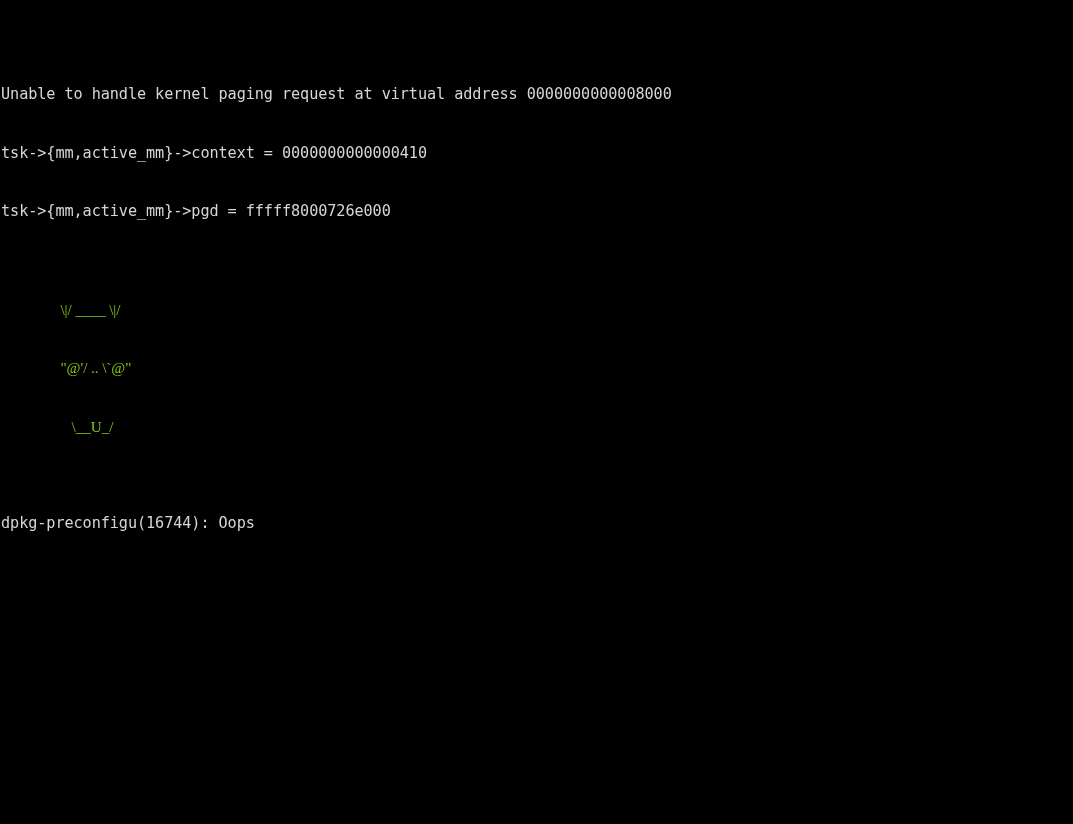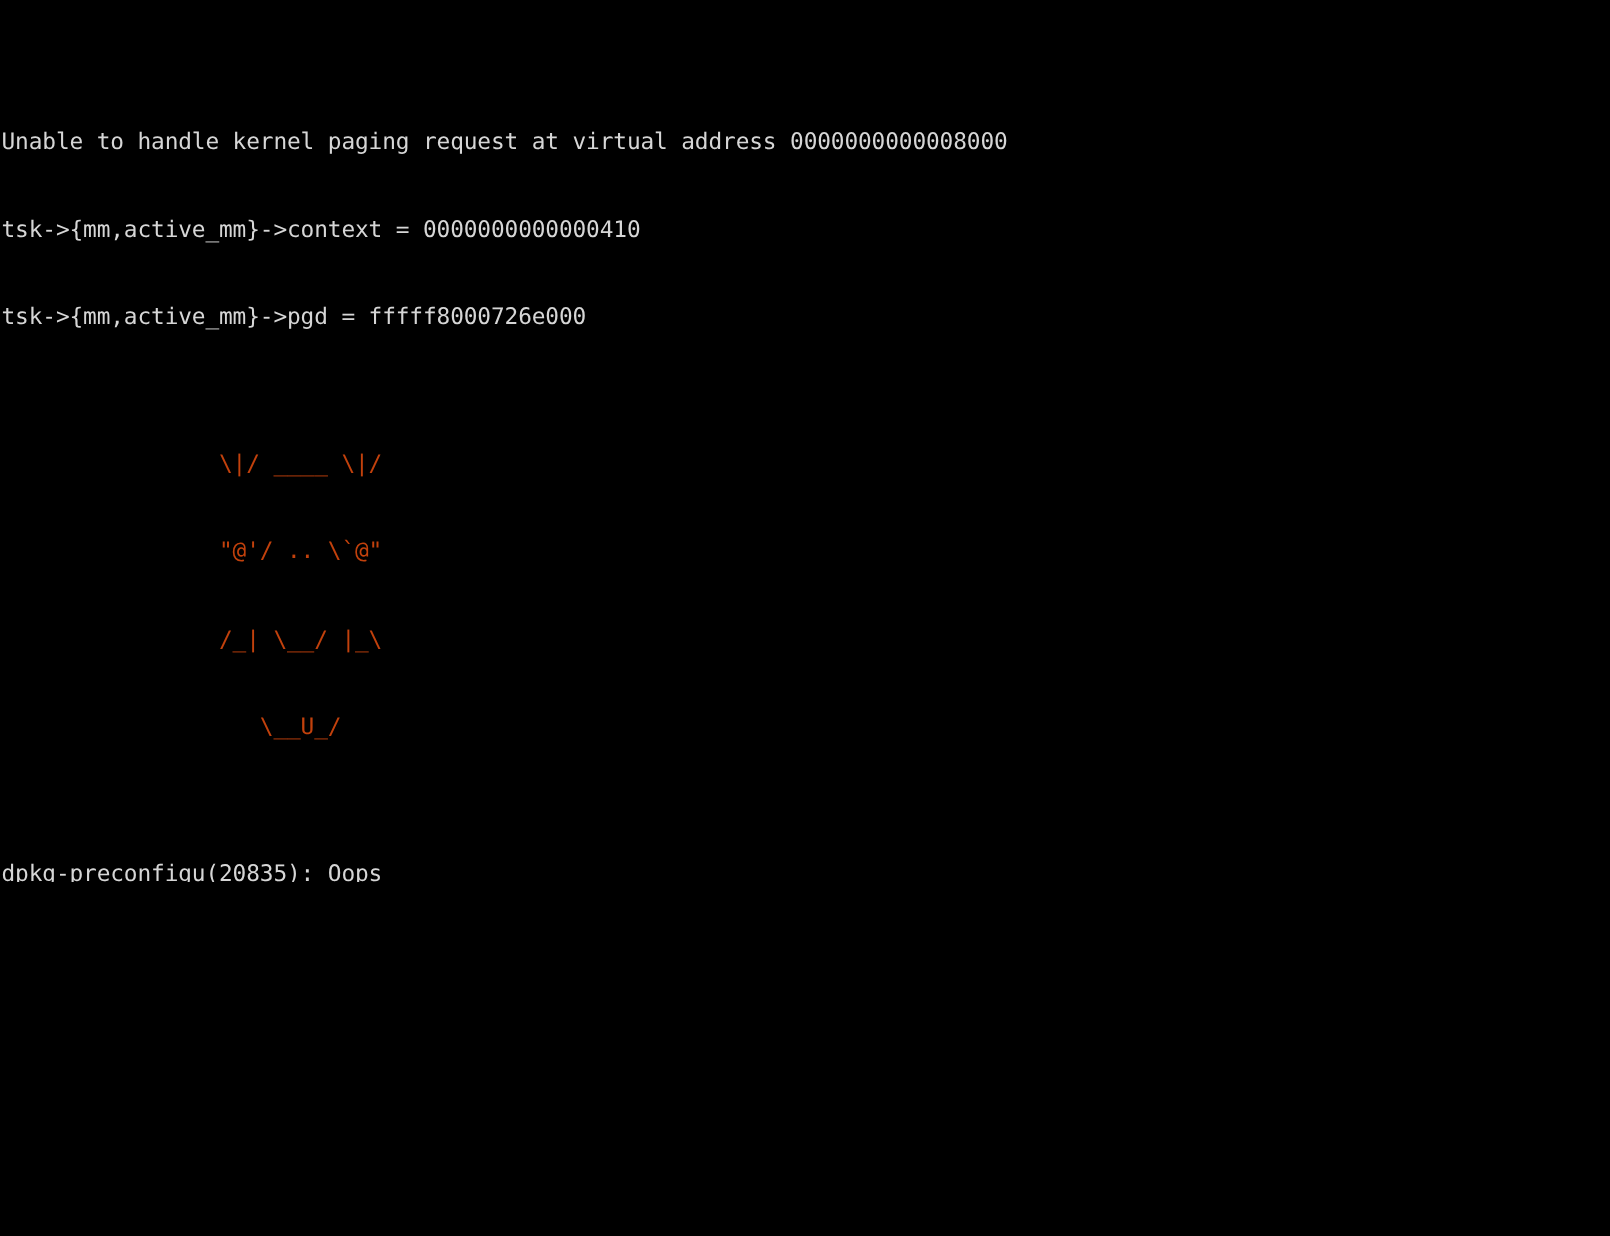--- a/index.html
+++ b/index.html
@@ -27,41 +27,41 @@
     box-sizing: border-box;
     white-space: pre;
     overflow: hidden;
   }
   .line {
     white-space: pre;
     min-height: 19.52px;
     font-family: "DejaVu Sans Mono", "Liberation Mono", monospace;
   }
   .art {
-    color: #c2410c;
+    color: #84cc16;
+    font-family: Liberation Serif, serif;
   }
 </style>
 </head>
 <body>
 
 <div id="console">
 
   
   <div class="line">Unable to handle kernel paging request at virtual address 0000000000008000</div>
   <div class="line">tsk-&gt;{mm,active_mm}-&gt;context = 0000000000000410</div>
   <div class="line">tsk-&gt;{mm,active_mm}-&gt;pgd = fffff8000726e000</div>
 
   
   <div class="line art">                \|/ ____ \|/</div>
   <div class="line art">                "@'/ .. \`@"</div>
-  <div class="line art">                /_| \__/ |_\</div>
   <div class="line art">                   \__U_/</div>
 
   
-  <div class="line">dpkg-preconfigu(20835): Oops</div>
+  <div class="line">dpkg-preconfigu(16744): Oops</div>
 
   
   
   
   
   
   
   
   
 

